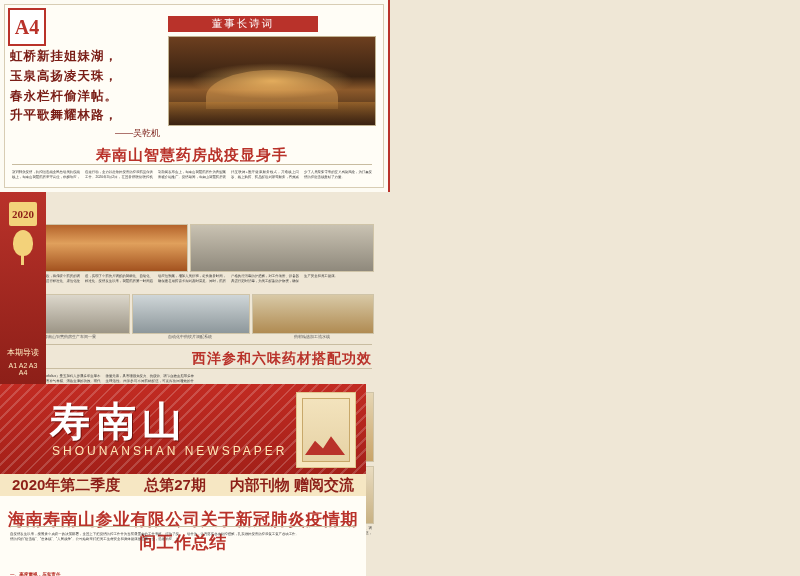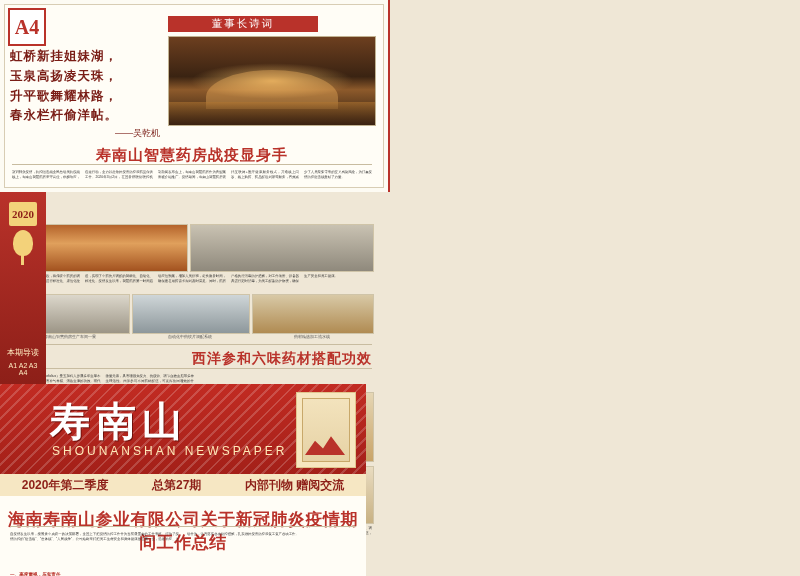--- a/index.html
+++ b/index.html
@@ -105,21 +105,21 @@
     position:absolute;left:50px;top:10px;color:#fff;font-family:"Liberation Serif", serif;
     font-size:40px;font-weight:bold;letter-spacing:6px;text-shadow:1px 1px 0 #6e110c;
   }
   .mast-en{position:absolute;left:52px;top:60px;color:#ffe9b8;font-size:12px;letter-spacing:3px;font-weight:normal;}
   .mast-seal{position:absolute;right:10px;top:8px;width:58px;height:74px;background:#f7e7c0;border:1px solid #e0c68f;}
   .mast-seal .s-in{position:absolute;inset:5px;border:1px solid #c8a86a;background:linear-gradient(#f3e3bd,#e6d2a5);}
   .mast-seal .s-mt{position:absolute;left:8px;bottom:12px;width:40px;height:22px;background:#b9322a;
     clip-path:polygon(0% 100%,25% 35%,45% 70%,65% 15%,100% 100%);}
   .mast-bar{
     position:absolute;left:0;bottom:0;width:100%;height:22px;background:#f6e7c3;color:#8d1f18;
-    display:flex;align-items:center;justify-content:space-around;font-size:12px;font-weight:bold;
+    display:flex;align-items:center;justify-content:space-around;font-size:15px;font-weight:bold;
   }
 
   .r-title{
     position:absolute;left:8px;top:124px;width:350px;text-align:center;
     font-family:"Liberation Serif", serif;font-size:17px;font-weight:bold;color:#b9322a;letter-spacing:.5px;
   }
   .r-col{position:absolute;font-size:3.4px;line-height:1.58;color:#333;text-align:justify;overflow:hidden;}
   .r-sub{position:absolute;font-size:4.6px;font-weight:bold;color:#b9322a;}
 
   .photo-truck{background:linear-gradient(#9fb8cc,#6f8ba3 55%,#4a5d6b);}
@@ -137,22 +137,22 @@
 <div class="page">
 
   <div class="left-page">
     <div class="lp-inner"></div>
 
     <div class="a4-badge">A4</div>
 
     <div class="poem">
       <div class="ln">虹桥新挂姐妹湖，</div>
       <div class="ln">玉泉高扬凌天珠，</div>
+      <div class="ln">春永栏杆偷洋帖。</div>
       <div class="ln">升平歌舞耀林路，</div>
-      <div class="ln">春永栏杆偷洋帖。</div>
       <div class="sig">——吴乾机</div>
     </div>
 
     <div class="chair-banner">董事长诗词</div>
     <div class="chair-photo">
       <div class="glow"></div>
       <div class="arch"></div>
       <div class="water"></div>
     </div>
 

